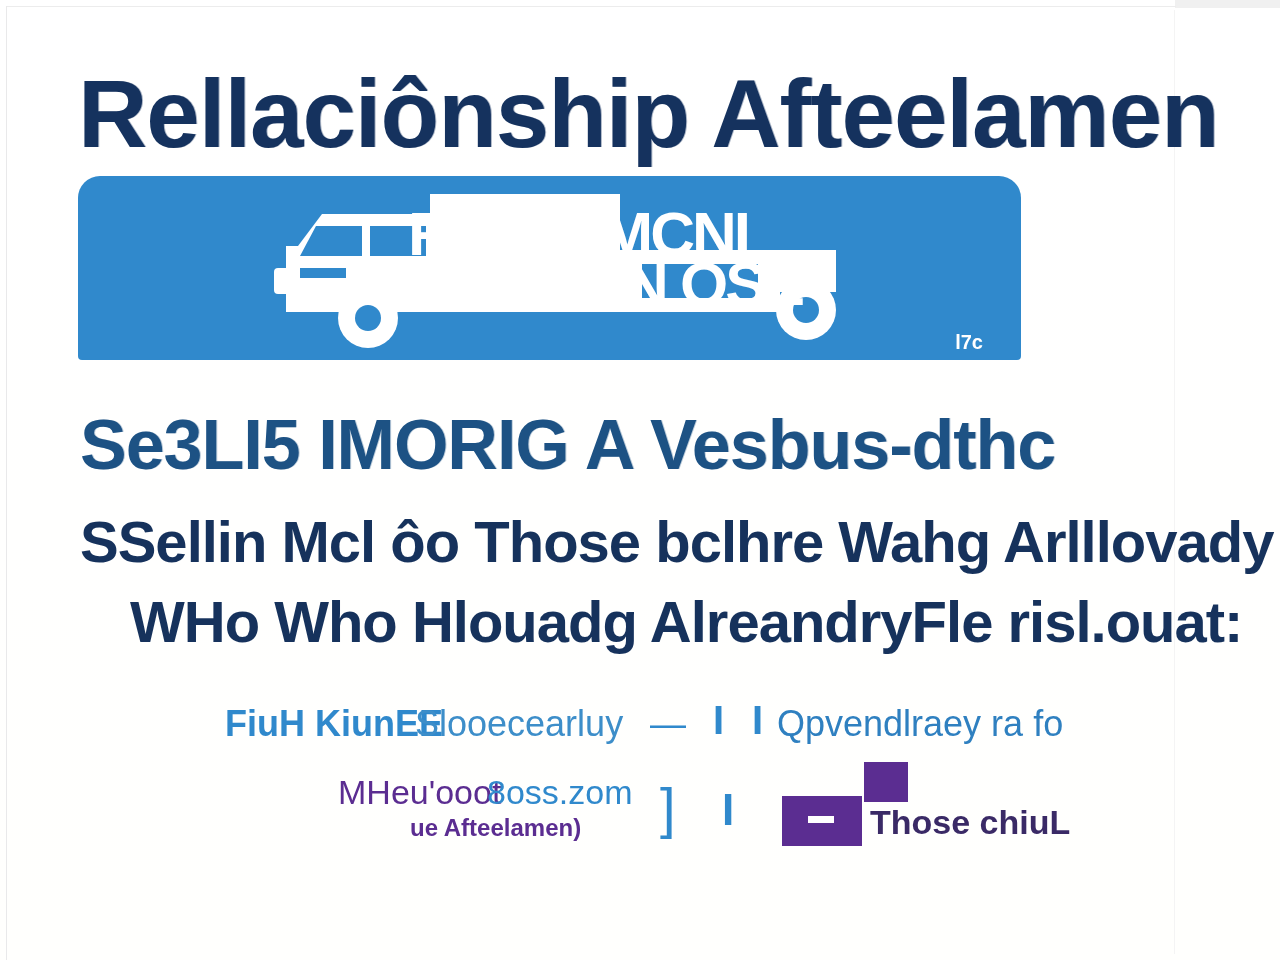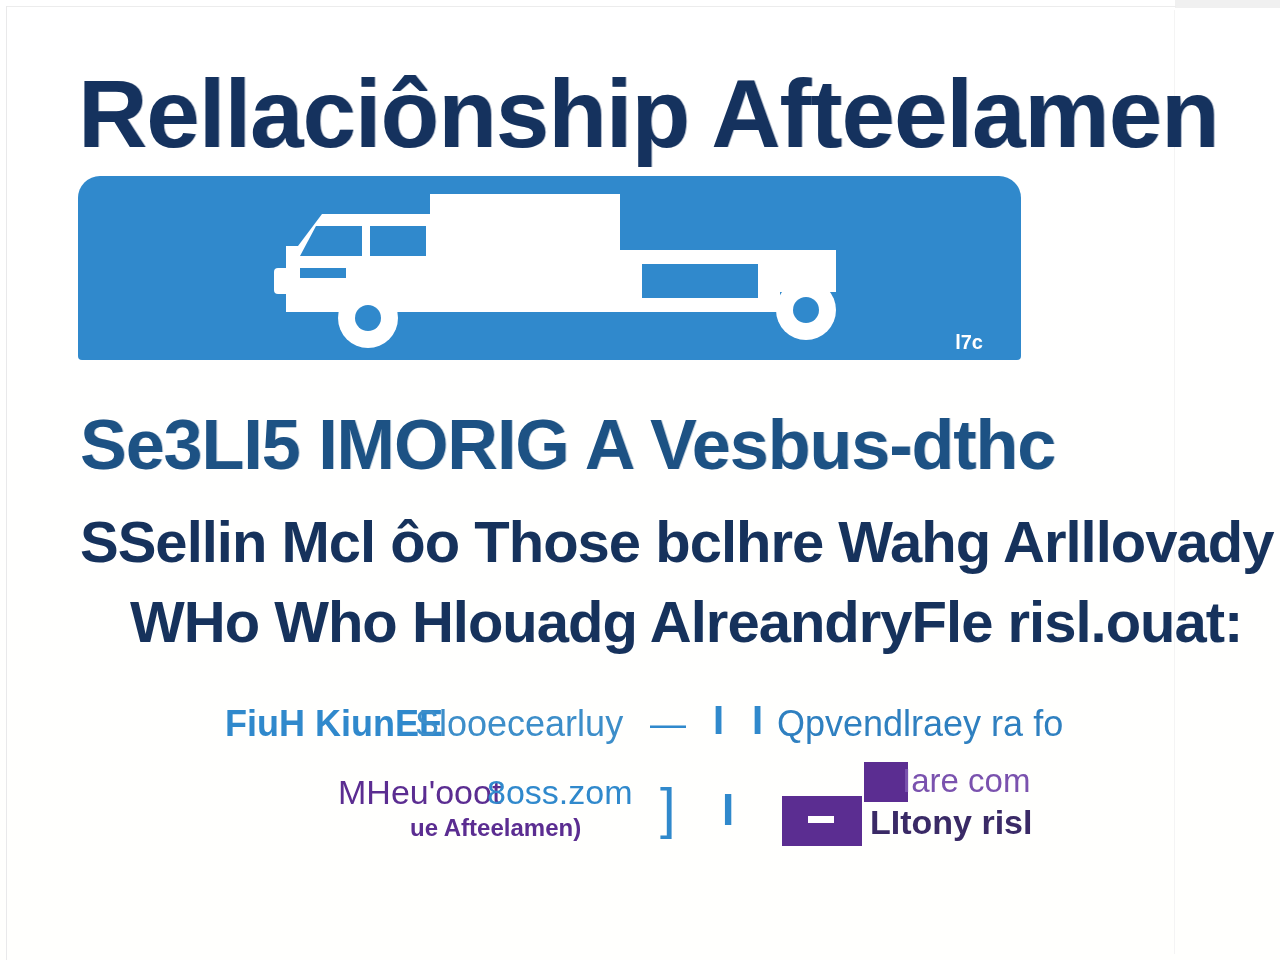--- a/index.html
+++ b/index.html
@@ -367,20 +367,24 @@
 
         <rect x="350" y="60" width="160" height="62"></rect>
         <rect x="372" y="74" width="116" height="34" fill="#3089CC"></rect>
 
         <circle cx="536" cy="120" r="30"></circle>
         <circle cx="536" cy="120" r="13" fill="#3089CC"></circle>
         <rect x="506" y="60" width="60" height="42"></rect>
       </g>
     </svg>
 
+    <div class="banner-text-wrap">
+      <div class="banner-line1">RL'AIT-MCNI</div>
+      <div class="banner-line2">DLIORIN OSE</div>
+    </div>
 
     <div class="banner-mark">l7c</div>
   </div>
 
   <div class="subheading">Se3LI5 IMORIG A Vesbus-dthc</div>
 
   <div class="body-line body-line-1">SSellin Mcl ôo Those bclhre Wahg Arlllovady</div>
   <div class="body-line body-line-2">WHo Who Hlouadg AlreandryFle risl.ouat:</div>
 
   <div class="footer-row1">
@@ -396,18 +400,17 @@
     <span class="fr2-purple-a">MHeu'ooot</span>
     <span class="fr2-blue">8oss.zom</span>
     <span class="fr2-purple-b">ue Afteelamen)</span>
     <span class="fr2-bracket">]</span>
     <span class="fr2-pipe">I</span>
 
     <div class="legend-block">
       <div class="sq-small"></div>
       <div class="sq-large"></div>
       <div class="sq-large-dash"></div>
-      <span class="legend-t1">Iare com</span>
-      <span class="legend-t2">LItony risl</span>
+      <span class="legend-t2">Those chiuL</span>
     </div>
   </div>
 
 </div>
 
 </body></html>

